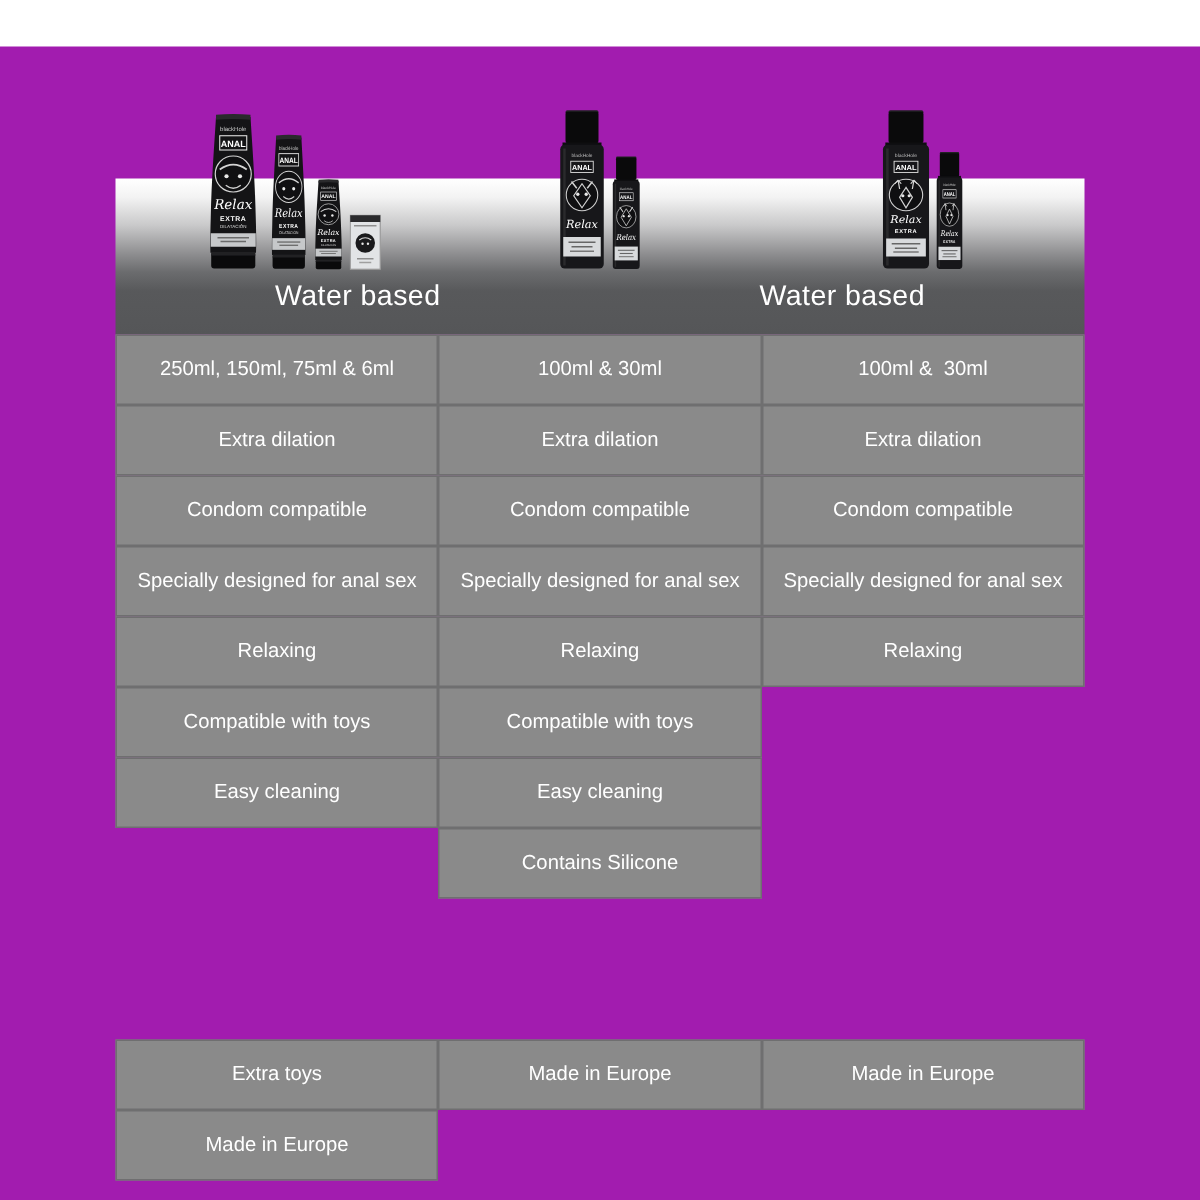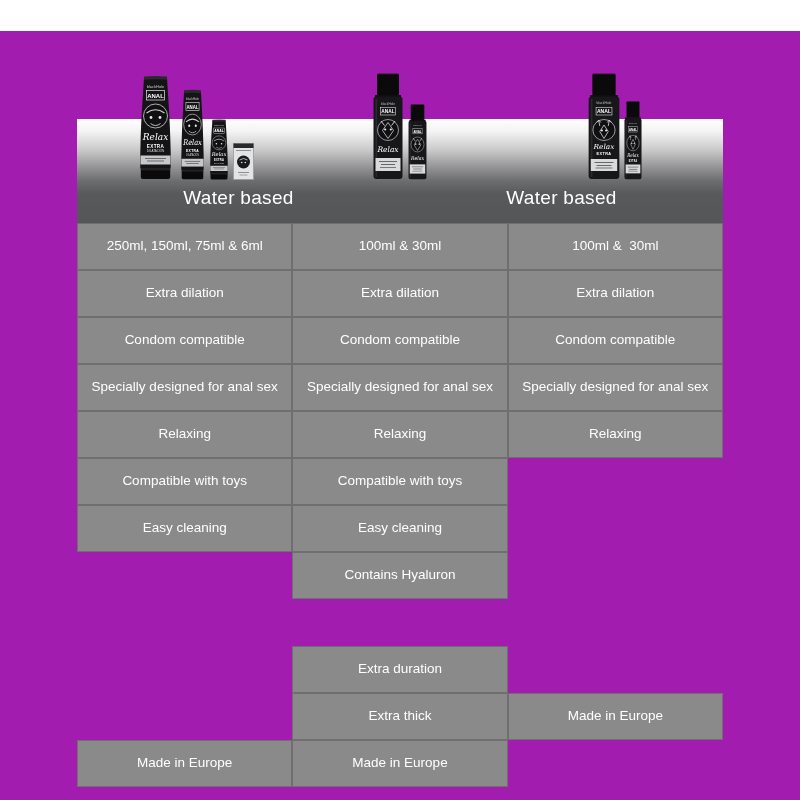--- a/index.html
+++ b/index.html
@@ -188,31 +188,30 @@
 
     <div class="cell">Compatible with toys</div>
     <div class="cell">Compatible with toys</div>
     <div class="cell empty"></div>
 
     <div class="cell">Easy cleaning</div>
     <div class="cell">Easy cleaning</div>
     <div class="cell empty"></div>
 
     <div class="cell empty"></div>
-    <div class="cell">Contains Hyaluron</div>
-    <div class="cell empty"></div>
-
-    <div class="cell empty"></div>
-    <div class="cell empty"></div>
-
-    <div class="cell empty"></div>
-    <div class="cell empty"></div>
-    <div class="cell">Extra duration</div>
-
-    <div class="cell empty"></div>
-    <div class="cell empty"></div>
-    <div class="cell">Extra thick</div>
+    <div class="cell">Contains Silicone</div>
+    <div class="cell empty"></div>
+
+    <div class="cell empty"></div>
+    <div class="cell empty"></div>
+
+    <div class="cell empty"></div>
+    <div class="cell empty"></div>
+
+    <div class="cell empty"></div>
+    <div class="cell empty"></div>
+    <div class="cell">Extra toys</div>
 
     <div class="cell">Made in Europe</div>
     <div class="cell">Made in Europe</div>
     <div class="cell">Made in Europe</div>
   </div>
 </div>
 
 </body></html>

